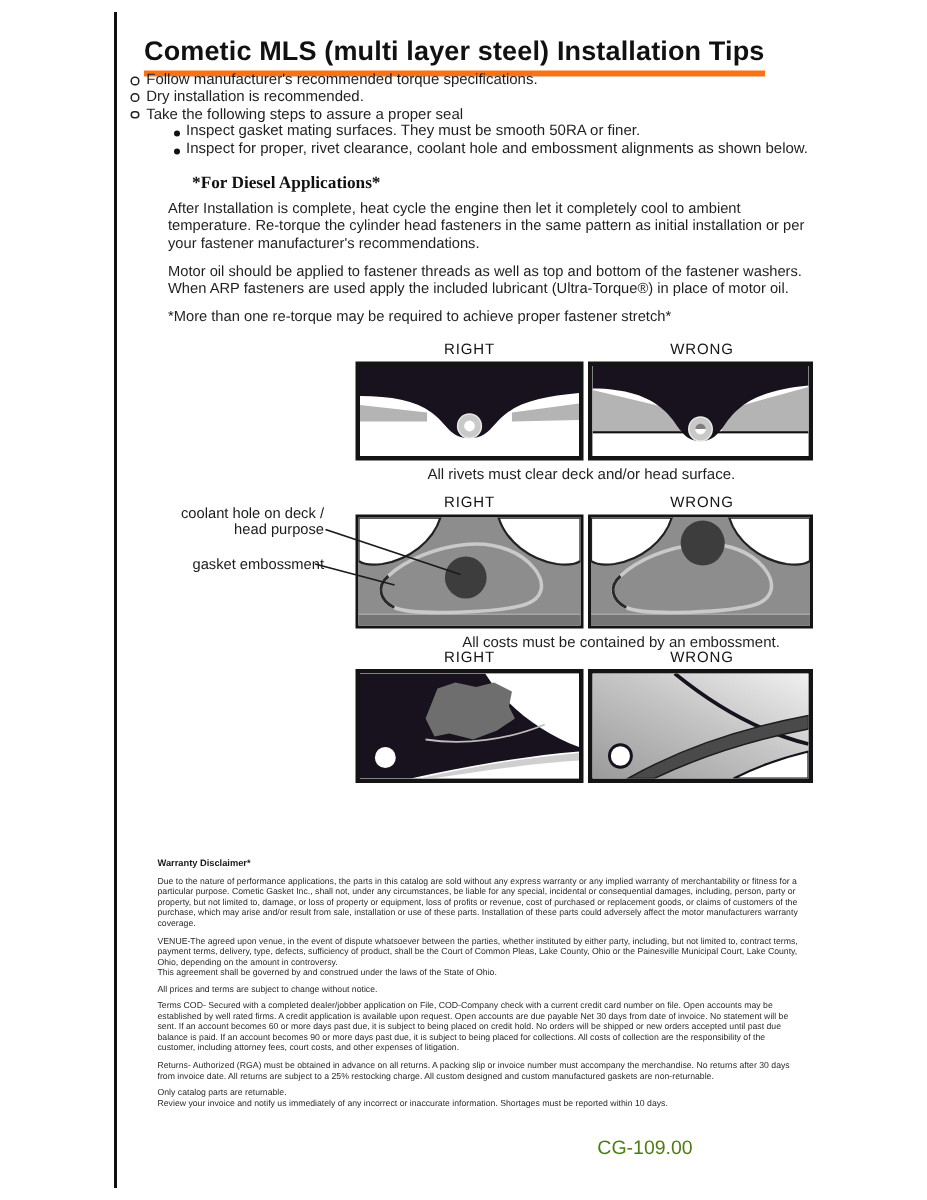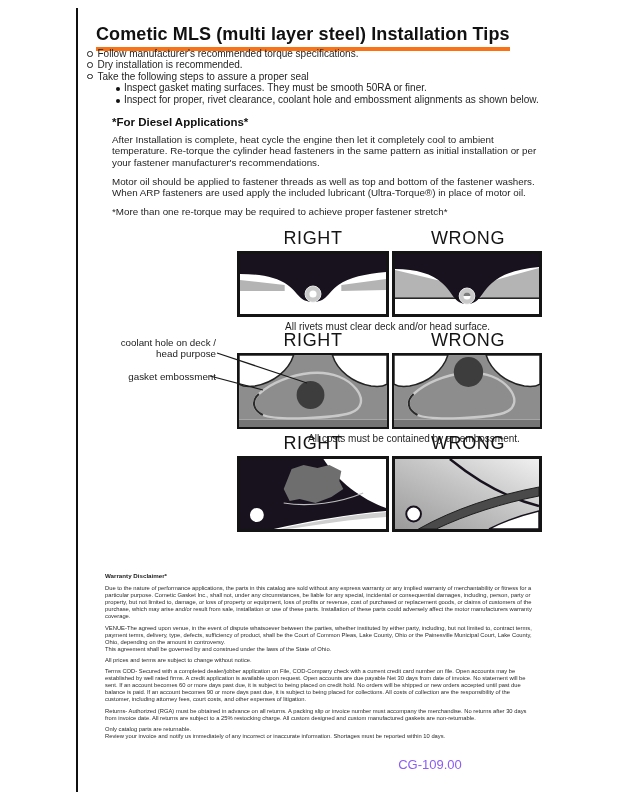--- a/index.html
+++ b/index.html
@@ -7,38 +7,38 @@
         font-family:"Liberation Sans","DejaVu Sans",sans-serif;color:#1f1f1f;}
   .vline{position:absolute;left:76px;top:8px;width:2px;height:784px;background:#101010;}
   .title{position:absolute;left:96px;top:24px;font-size:18px;font-weight:bold;color:#111;
          border-bottom:4px solid #f97316;padding-bottom:2px;letter-spacing:.1px;}
   .tips{position:absolute;left:87px;top:48px;width:470px;font-size:10px;line-height:11.4px;}
   .b-row{display:flex;}
   .b-marker{flex:0 0 auto;width:3.5px;height:3.5px;border:1px solid #222;border-radius:50%;margin:3px 5px 0 0;}
   .sb-row{display:flex;margin-left:29px;align-items:center;}
   .sb-marker{flex:0 0 auto;width:4px;height:4px;background:#111;border-radius:50%;margin:3px 4px 0 0;}
   .diesel{position:absolute;left:112px;top:117px;width:436px;font-size:9.8px;line-height:11.2px;}
-  .diesel h2{font-size:11.5px;font-weight:bold;margin:0 0 6px 0;color:#111;}
+  .diesel h2{font-size:11.5px;font-weight:bold;margin:0 0 6px 16px;color:#111;font-family:Liberation Serif, serif;}
   .diesel p{margin:0 0 8px 0;}
   .diag{position:absolute;left:237px;width:306px;}
   .lblrow{display:flex;gap:3px;}
-  .lblrow span{flex:0 0 152px;text-align:center;font-size:18px;color:#141414;letter-spacing:.6px;}
+  .lblrow span{flex:0 0 152px;text-align:center;font-size:10px;color:#141414;letter-spacing:.6px;}
   .panels{display:flex;gap:3px;margin-top:2px;}
   .panel{box-sizing:border-box;background:#fff;}
   .panel svg{display:block;width:100%;height:100%;}
   .bd3{border:3px solid #141414;}
   .bd2{border:2px solid #141414;}
   .cap{font-size:10px;line-height:11.5px;color:#1f1f1f;margin-top:4px;margin-left:48px;}
   .cap.center{text-align:center;}
   .callout{position:absolute;text-align:right;font-size:9.8px;line-height:10.8px;color:#1a1a1a;}
   #callout-lines{position:absolute;left:205px;top:343px;}
   .warranty{position:absolute;left:105px;top:572px;width:430px;font-size:5.8px;line-height:7.1px;color:#2a2a2a;}
   .warranty h3{font-size:6.2px;margin:0 0 6px 0;color:#1a1a1a;}
   .warranty p{margin:0 0 4px 0;white-space:pre-line;}
-  .pagenum{position:absolute;left:385px;top:757px;width:90px;text-align:center;font-size:13px;color:#8b5cf6;}
+  .pagenum{position:absolute;left:385px;top:757px;width:90px;text-align:center;font-size:13px;color:#4d7c0f;}
 </style>
 </head>
 <body>
 
 <div id="page">
 
   <div class="vline"></div>
 
   <div class="title">Cometic MLS (multi layer steel) Installation Tips</div>
 

